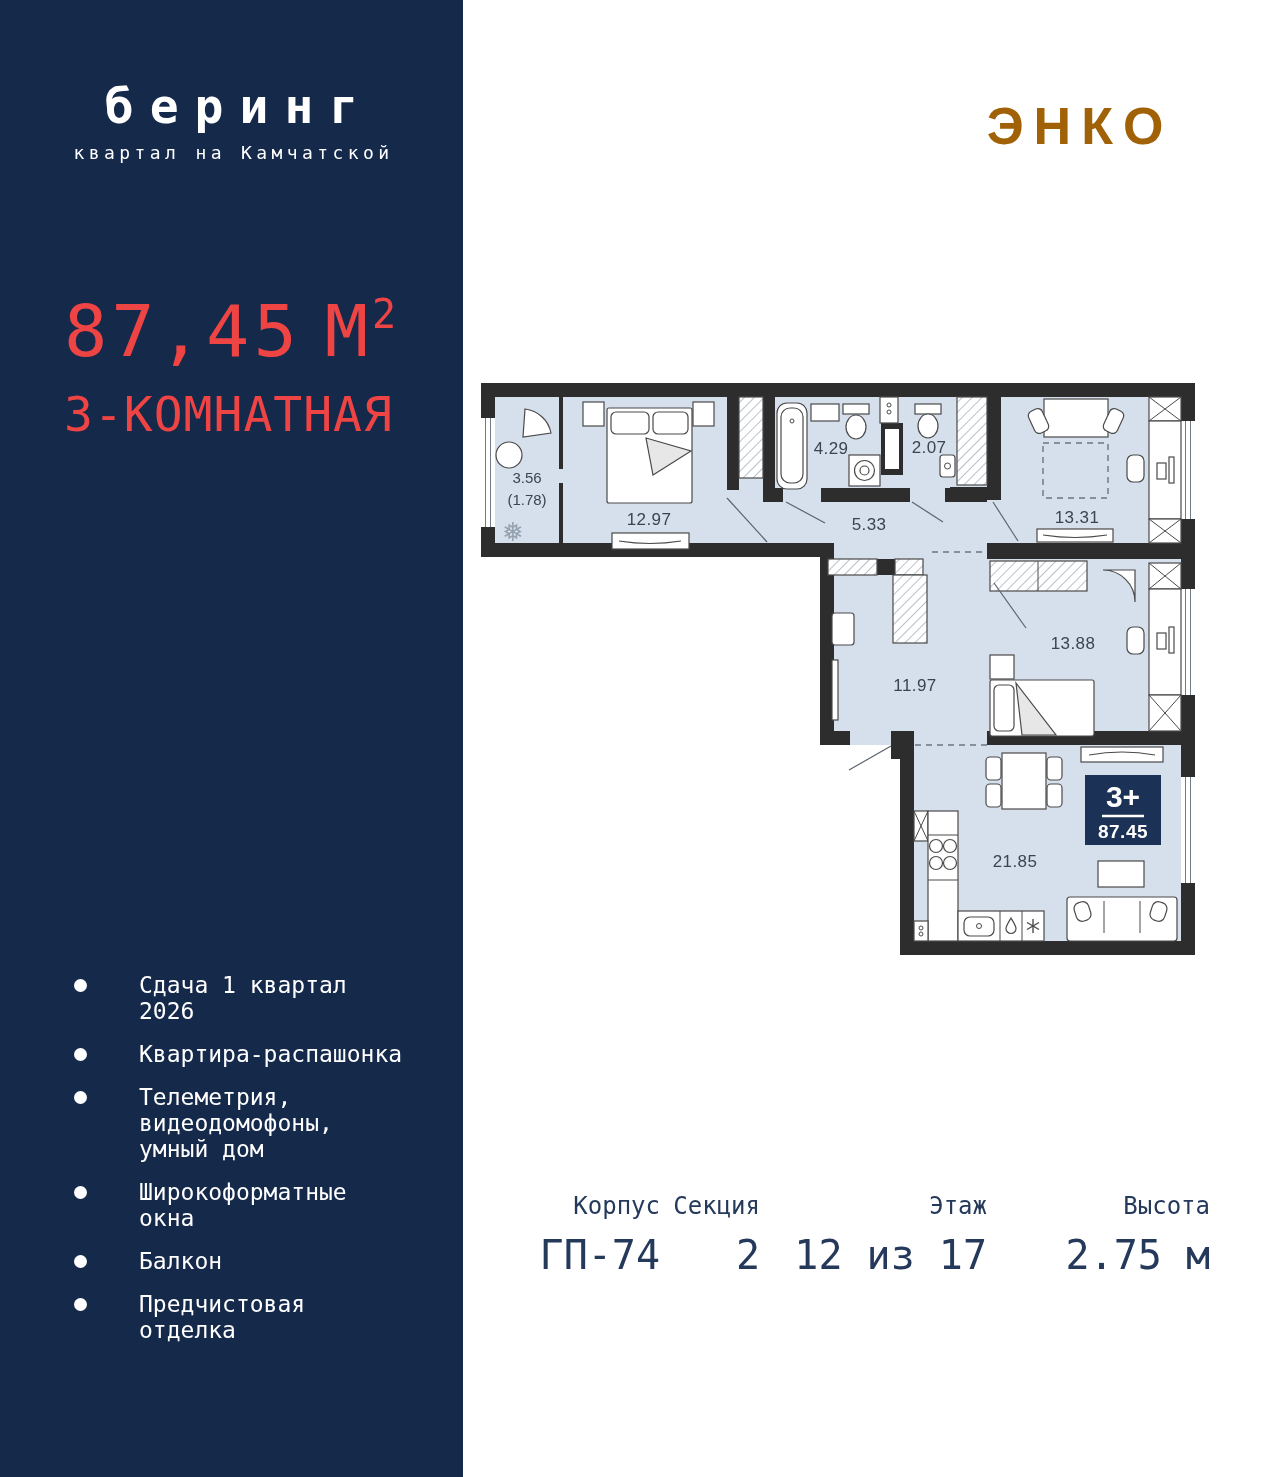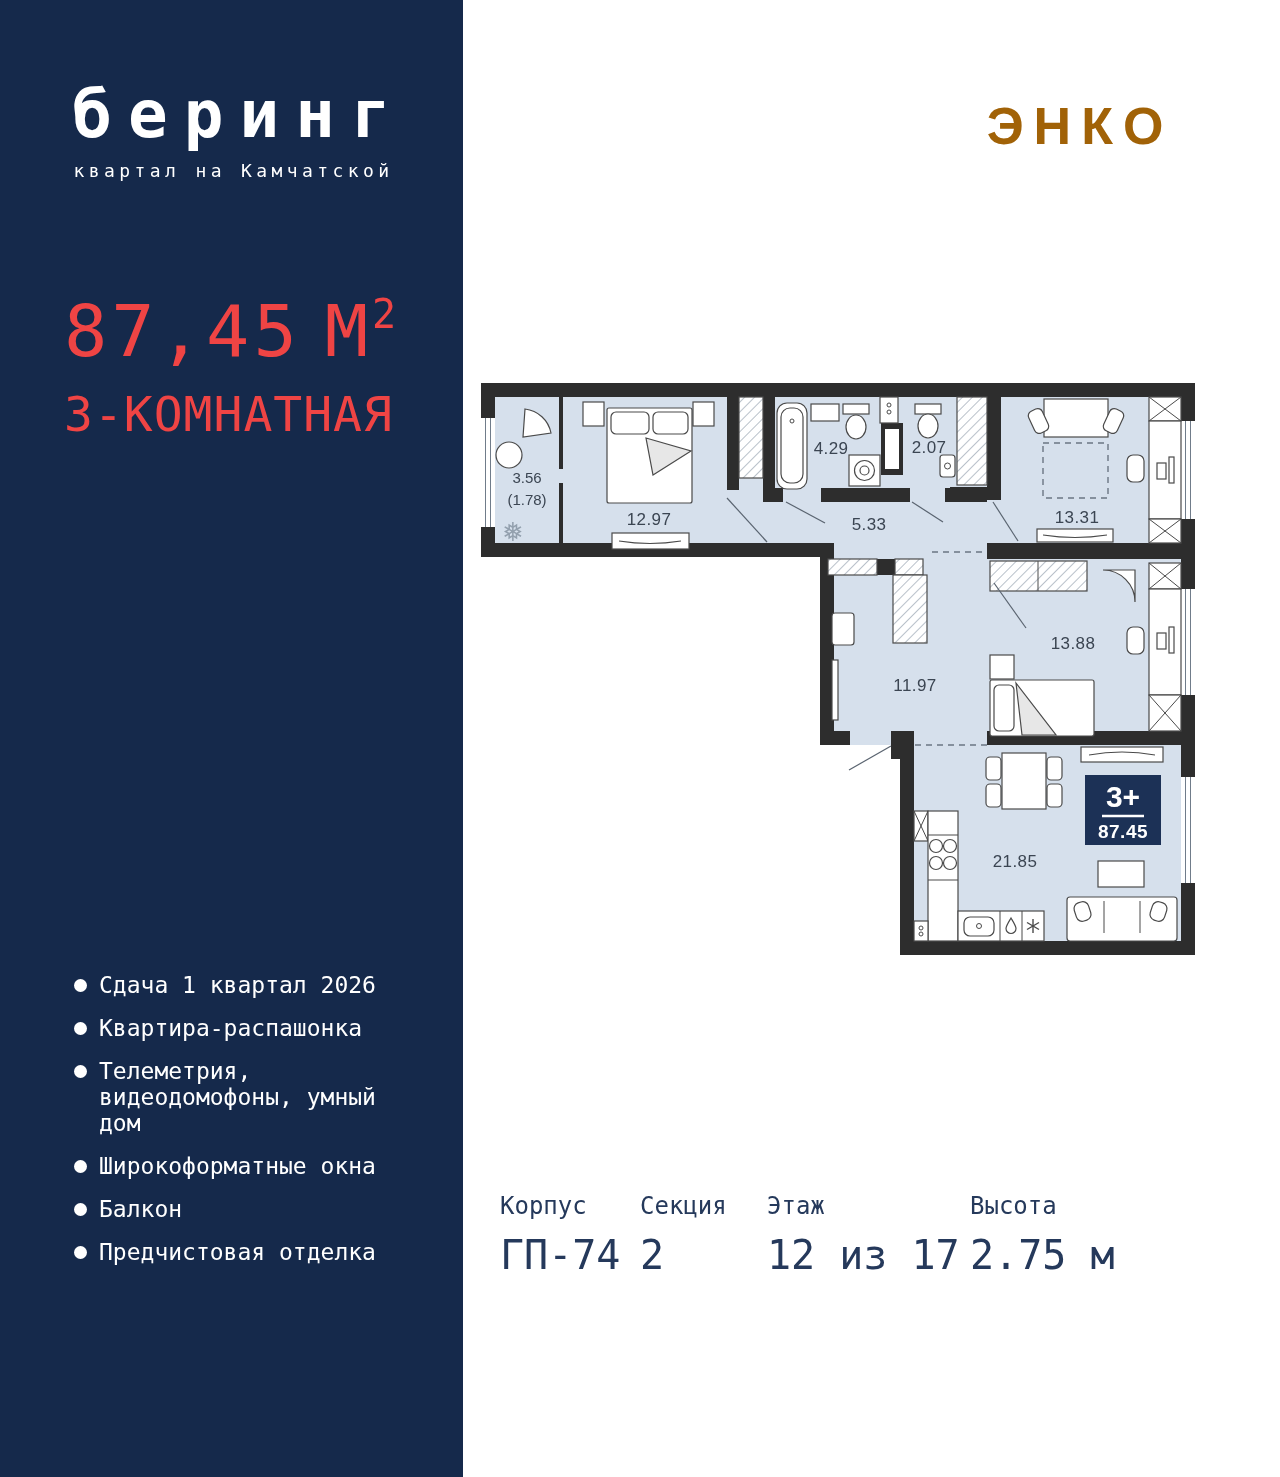--- a/index.html
+++ b/index.html
@@ -6,32 +6,32 @@
     --navy:#15294B; --badge:#1C3156; --floor:#D6E0EC; --wall:#2D2D2D;
     --sumtext:#25395B; --plabel:#3B4552;
   }
   *{margin:0;padding:0;box-sizing:border-box;}
   body{background:#fff;font-family:"Liberation Sans",sans-serif;}
   #page{position:relative;width:1280px;height:1477px;background:#fff;overflow:hidden;}
 
   
   .sidebar{position:absolute;left:0;top:0;width:463px;height:1477px;background:var(--navy);}
   .logo-block{position:absolute;left:0;top:82px;width:463px;text-align:center;color:#fff;}
-  .logo-title{font-family:"DejaVu Sans Mono",monospace;font-weight:bold;font-size:66px;
+  .logo-title{font-family:"DejaVu Sans Mono",monospace;font-weight:bold;font-size:48px;
     letter-spacing:16px;padding-left:16px;line-height:1;}
   .logo-subtitle{font-family:"DejaVu Sans Mono",monospace;font-size:18px;
     letter-spacing:4.4px;padding-left:4px;margin-top:12px;}
   .area-block{position:absolute;left:64px;top:292px;color:#ef4444;font-family:"DejaVu Sans Mono",monospace;}
   .area-line{font-size:72px;letter-spacing:4px;line-height:1.1;}
   .area-unit{margin-left:24px;}
   .area-line sup{font-size:40px;vertical-align:28px;letter-spacing:0;}
   .rooms-title{font-size:48px;letter-spacing:1px;margin-top:15px;}
   .features{position:absolute;left:74px;top:972px;width:330px;list-style:none;color:#fff;}
   .features li{display:flex;align-items:flex-start;margin-bottom:17px;
-    font-family:"DejaVu Sans Mono",monospace;font-size:23px;line-height:26px;}
+    font-family:"DejaVu Sans Mono",monospace;font-size:23px;line-height:26px;gap:40px;}
   .f-dot{flex:0 0 13px;width:13px;height:13px;border-radius:50%;background:#fff;margin:7px 12px 0 0;}
   .f-text{width:300px;}
 
   
   .dev-logo{position:absolute;left:952px;top:100px;width:256px;text-align:center;
     font-weight:bold;font-size:52px;letter-spacing:10px;color:#a16207;line-height:1;}
   .plan-wrap{position:absolute;left:481px;top:383px;width:714px;height:572px;}
 
   
   .floor{fill:var(--floor);}
@@ -46,21 +46,21 @@
   .swing{stroke:#5a6470;stroke-width:1.2;}
   .plbl{font-family:"Liberation Sans",sans-serif;font-size:17px;fill:var(--plabel);letter-spacing:.4px;}
   .plbl-sm{font-family:"Liberation Sans",sans-serif;font-size:15px;fill:var(--plabel);}
   .badge-rect{fill:var(--badge);}
   .badge-big{font-family:"Liberation Sans",sans-serif;font-weight:bold;font-size:30px;fill:#fff;}
   .badge-small{font-family:"Liberation Sans",sans-serif;font-weight:bold;font-size:19px;fill:#fff;letter-spacing:.5px;}
   .thin{stroke:#4a4a4a;stroke-width:1;}
 
   
   .summary{position:absolute;left:463px;top:1192px;width:817px;height:110px;color:var(--sumtext);}
-  .sum-cell{position:absolute;text-align:left;}
+  .sum-cell{position:absolute;text-align:right;}
   .sum-label{font-family:"DejaVu Sans Mono",monospace;font-size:24px;}
   .sum-value{font-family:"DejaVu Sans Mono",monospace;font-size:40px;margin-top:12px;}
   .c1{left:37px;width:160px;} .c2{left:177px;width:120px;} .c3{left:304px;width:220px;} .c4{left:507px;width:240px;}
 </style>
 </head>
 <body>
 
 <div id="page">
 
   <aside class="sidebar">

